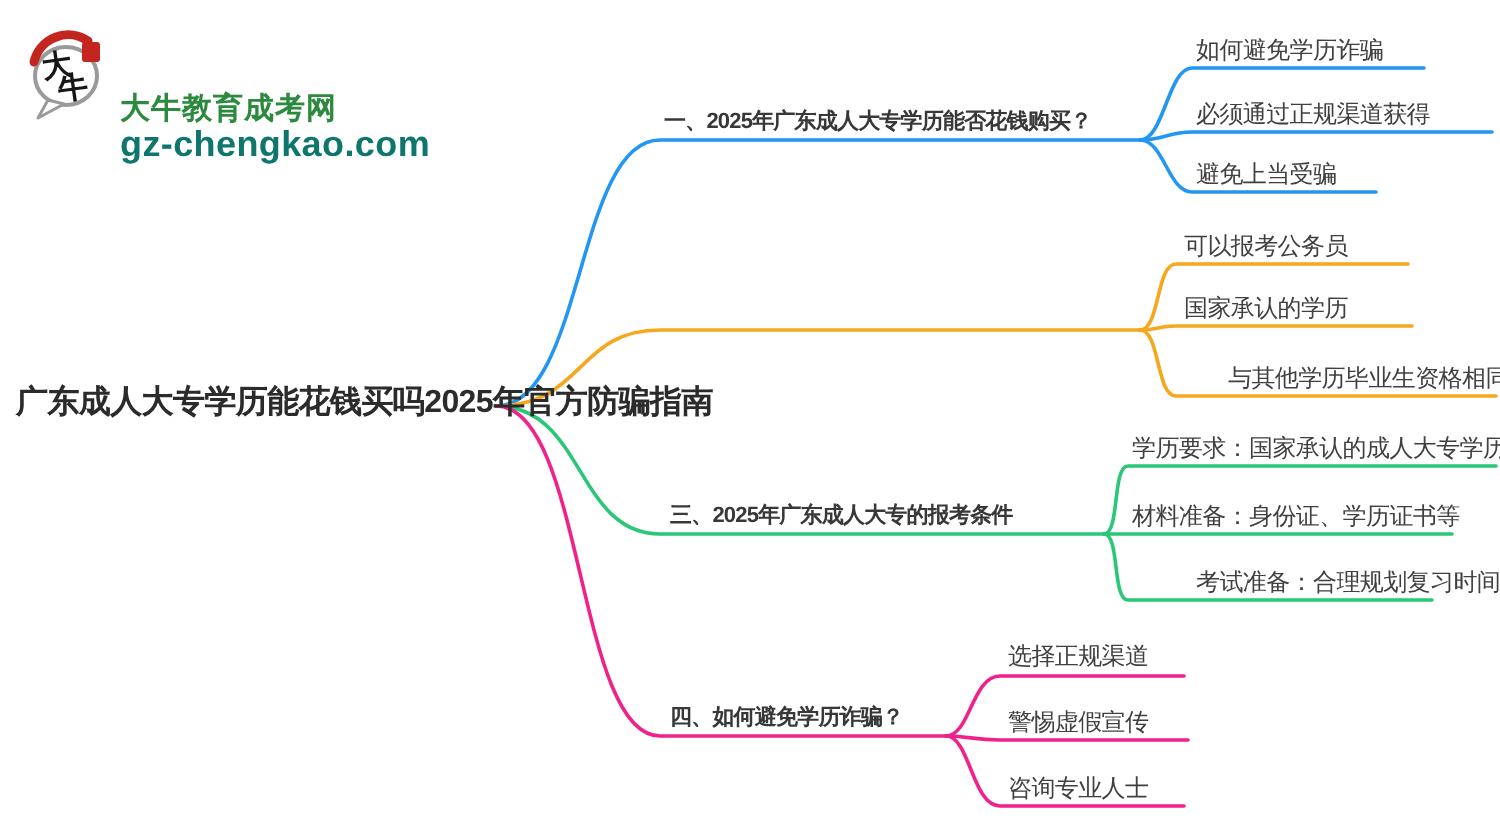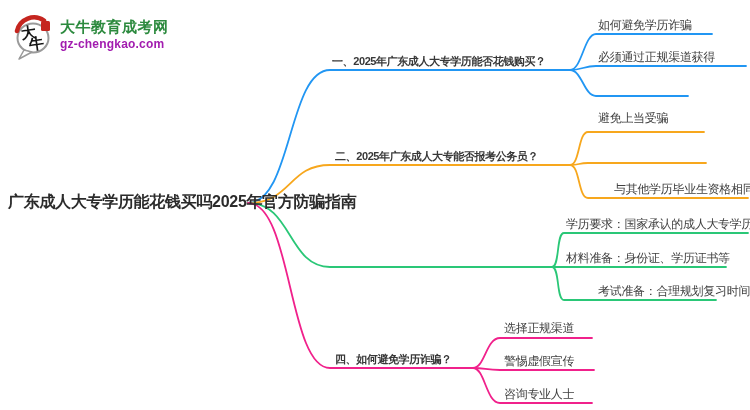--- a/index.html
+++ b/index.html
@@ -11,23 +11,23 @@
   svg.links{position:absolute;left:0;top:0;z-index:1;}
   .node{
     position:absolute;white-space:nowrap;color:#3d3d3d;z-index:2;
     line-height:16px;height:16px;
   }
   .root{font-size:16px;font-weight:700;letter-spacing:-0.3px;color:#2b2b2b;}
   .head{font-size:11px;font-weight:600;letter-spacing:-0.4px;color:#383838;}
   .child{font-size:12px;font-weight:500;letter-spacing:-0.3px;color:#404040;}
   
   .logo{position:absolute;top:13px;left:13px;display:flex;align-items:flex-start;gap:5px;z-index:3;cursor:pointer;}
-  .logo-text{display:flex;flex-direction:column;padding-top:4px;}
+  .logo-text{display:flex;flex-direction:column;padding-top:4px;margin-top:28px;}
   .logo-name{font-size:15px;font-weight:700;color:#2c8a3e;letter-spacing:0.5px;line-height:19px;}
-  .logo-domain{font-size:12px;font-weight:700;color:#a21caf;letter-spacing:0.2px;line-height:16px;}
+  .logo-domain{font-size:18px;font-weight:700;color:#0f766e;letter-spacing:0.2px;line-height:16px;}
 </style>
 </head>
 <body>
 
 <div id="mindmap-canvas">
 
   <svg class="links" width="750" height="410" viewBox="0 0 750 410">
 
     <g fill="none" stroke-width="1.8" stroke-linecap="round" stroke="#2196f3">
       <path d="M248,203 C292,203 288,70 330,70 H570"></path>
@@ -56,25 +56,27 @@
       <path d="M473,368 C485,368 486,370 500,370 H594"></path>
       <path d="M473,368 C485,368 486,403 500,403 H592"></path>
     </g>
   </svg>
 
   <div class="node root" style="left:8px;top:194px;">广东成人大专学历能花钱买吗2025年官方防骗指南</div>
 
   <div class="node head" style="left:332px;top:53px;">一、2025年广东成人大专学历能否花钱购买？</div>
   <div class="node child" style="left:598px;top:17px;">如何避免学历诈骗</div>
   <div class="node child" style="left:598px;top:49px;">必须通过正规渠道获得</div>
-  <div class="node child" style="left:598px;top:79px;margin-top:31px;">避免上当受骗</div>
+  <div class="node child" style="left:598px;top:79px;">避免上当受骗</div>
 
-  <div class="node head" style="left:335px;top:148px;">二、2025年广东成人大专能否报考公务员？</div>
+  <div class="node child" style="left:592px;top:115px;">可以报考公务员</div>
+  <div class="node child" style="left:592px;top:146px;">国家承认的学历</div>
   <div class="node child" style="left:614px;top:181px;">与其他学历毕业生资格相同</div>
 
+  <div class="node head" style="left:335px;top:250px;">三、2025年广东成人大专的报考条件</div>
   <div class="node child" style="left:566px;top:216px;">学历要求：国家承认的成人大专学历</div>
   <div class="node child" style="left:566px;top:250px;">材料准备：身份证、学历证书等</div>
   <div class="node child" style="left:566px;top:283px;margin-left:32px;">考试准备：合理规划复习时间</div>
 
   <div class="node head" style="left:335px;top:351px;">四、如何避免学历诈骗？</div>
   <div class="node child" style="left:504px;top:321px;font-family:Liberation Mono, monospace;">选择正规渠道</div>
   <div class="node child" style="left:504px;top:353px;">警惕虚假宣传</div>
   <div class="node child" style="left:504px;top:386px;">咨询专业人士</div>
 </div>
 

